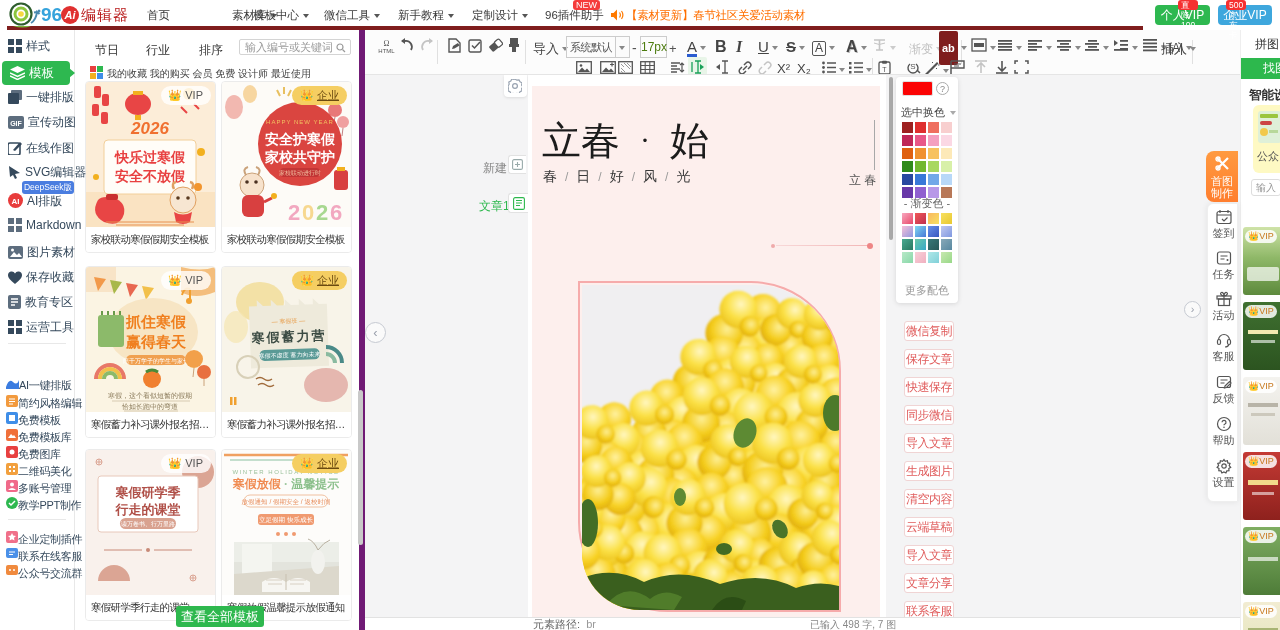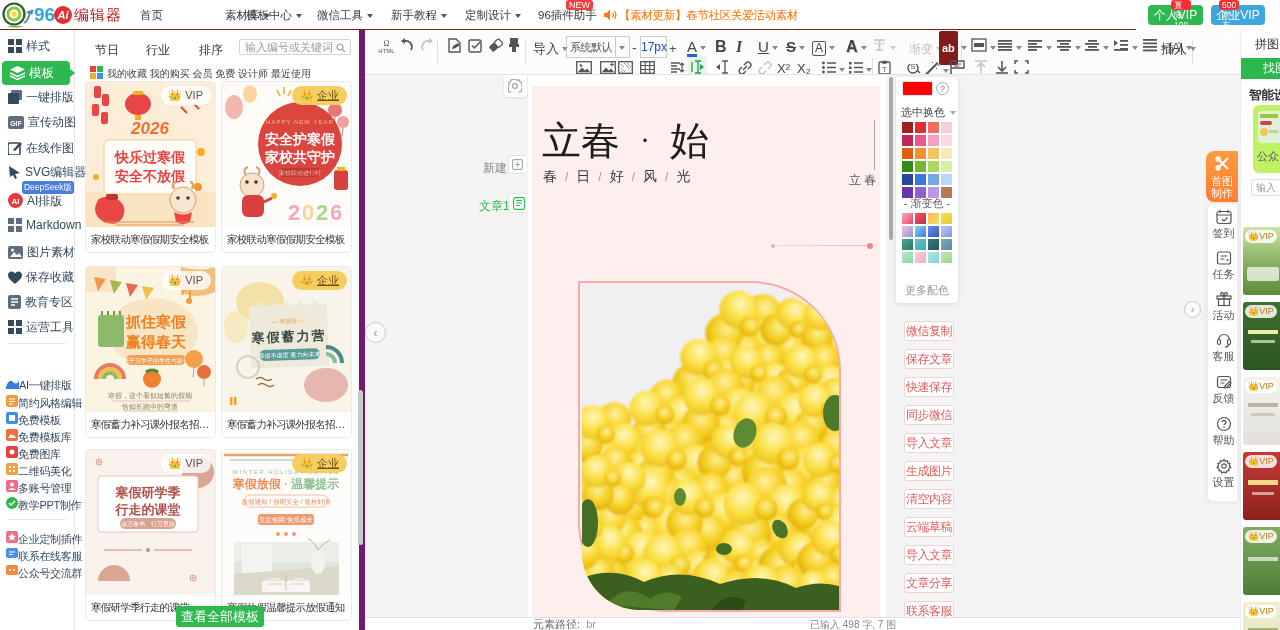--- a/index.html
+++ b/index.html
@@ -1,20 +1,20 @@
 <!DOCTYPE html>
 <html><head>
 <meta charset="utf-8">
 <style>
 * { margin:0; padding:0; box-sizing:border-box; }
 html,body { width:1280px; height:630px; overflow:hidden; font-family:"Liberation Sans",sans-serif; }
 .abs { position:absolute; }
 #app { position:relative; width:1280px; height:630px; background:#fff; }
 
-#topnav { position:absolute; left:0; top:0; width:1136px; height:30px; background:#fff; border-bottom:1px solid #7f1d1d; z-index:30; }
+#topnav { position:absolute; left:7px; top:0; width:1136px; height:30px; background:#fff; border-bottom:4px solid #7f1d1d; z-index:30; }
 .navitem { position:absolute; top:0; height:30px; line-height:30px; font-size:11.5px; color:#3a3a3a; }
 .caret { display:inline-block; width:0; height:0; border-left:3.5px solid transparent; border-right:3.5px solid transparent; border-top:4.5px solid #555; margin-left:4px; vertical-align:1px; }
 
 #lsb { position:absolute; left:0; top:30px; width:75px; height:600px; background:#fff; border-right:1px solid #e8e8e8; z-index:20; }
 .lsb-item { position:absolute; left:8px; font-size:12px; color:#35495c; white-space:nowrap; }
 .lsb-item .ic { display:inline-block; vertical-align:-3px; margin-right:4px; }
 .lsb-sm { position:absolute; left:6px; font-size:11px; letter-spacing:-0.3px; color:#35495c; white-space:nowrap; }
 
 #tpanel { position:absolute; left:75px; top:30px; width:290px; height:600px; background:#fff; border-right:6px solid #701a75; z-index:10; }
 .card { position:absolute; width:131px; background:#fff; border:1px solid #ebebeb; border-radius:4px; overflow:hidden; }
@@ -402,21 +402,21 @@
           </g>
         </svg></span>
     <span class="abs" style="left:143px;top:8px;"><svg width="12" height="15" viewBox="0 0 12 15">
           <path d="M2 0 h8 v6 h-8z" fill="#555"></path>
           <path d="M1 6 h10 v3 h-3 v5 h-4 v-5 h-3z" fill="#555"></path>
         </svg></span>
     <span class="abs" style="left:168px;top:9px;"><span style="font-size:13px;color:#444;">导入</span><i class="tcaret"></i></span>
     <span class="abs" style="left:201px;top:6px;width:50px;height:22px;border:1px solid #ccc;font-size:11px;letter-spacing:-0.5px;color:#555;line-height:21px;text-align:center;white-space:nowrap;overflow:hidden;">系统默认</span>
     <span class="abs" style="left:251px;top:6px;width:14px;height:22px;border:1px solid #ccc;border-left:none;background:#fbfbfb;"><i class="tcaret" style="margin:9px 0 0 3px;"></i></span>
     <span class="abs" style="left:267px;top:9px;"><span style="font-size:14px;color:#555;">-</span></span>
-    <span class="abs" style="left:275px;top:6px;width:27px;height:22px;border:1px solid #ccc;font-size:12px;color:#1d4ed8;line-height:21px;text-align:center;">17px</span>
+    <span class="abs" style="left:275px;top:6px;width:27px;height:22px;border:1px solid #ccc;font-size:12px;color:#4d7c0f;line-height:21px;text-align:center;">17px</span>
     <span class="abs" style="left:304px;top:9px;"><span style="font-size:13px;color:#555;">+</span></span>
     <span class="abs" style="left:322px;top:8px;"><span style="font-size:15px;color:#444;border-bottom:3px solid #2a5cd0;line-height:15px;display:inline-block;">A</span><i class="tcaret"></i></span>
     <span class="abs" style="left:350px;top:8px;"><span style="font-size:16px;color:#444;font-weight:bold;">B</span></span>
     <span class="abs" style="left:371px;top:8px;"><span style="font-size:16px;color:#444;font-style:italic;font-family:'Liberation Serif',serif;font-weight:bold;">I</span></span>
     <span class="abs" style="left:393px;top:8px;"><span style="font-size:15px;color:#444;text-decoration:underline;">U</span><i class="tcaret"></i></span>
     <span class="abs" style="left:421px;top:8px;"><span style="font-size:15px;color:#444;text-decoration:line-through;font-weight:bold;">S</span><i class="tcaret"></i></span>
     <span class="abs" style="left:447px;top:8px;"><span style="font-size:12px;color:#444;border:1.3px solid #555;border-radius:2px;padding:0 2px;line-height:13px;display:inline-block;">A</span><i class="tcaret"></i></span>
     <span class="abs" style="left:481px;top:8px;"><span style="font-size:16px;color:#444;font-weight:bold;text-shadow:1px 1px 0 #bbb;">A</span><i class="tcaret"></i></span>
     <span class="abs" style="left:507px;top:8px;"><svg width="15" height="14" viewBox="0 0 15 14">
           <path d="M2 2 h11 M7.5 2 v10 M4 12 h7" stroke="#c4c4c4" stroke-width="1.6"></path>
@@ -728,21 +728,21 @@
     <div class="btnp" style="top:526px;">联系客服</div>
   </div>
   <div id="statusbar">
     <span class="abs" style="left:168px;top:0px;line-height:13px;">元素路径:&nbsp; <span style="color:#999">br</span></span>
     <span class="abs" style="left:445px;top:0px;color:#888;line-height:13px;font-size:10px;">已输入 498 字, 7 图</span>
   </div>
   <div id="rpanel">
     <span class="abs" style="left:14px;top:6px;font-size:12px;color:#333;white-space:nowrap;">拼图</span>
     <div class="abs" style="left:0;top:28px;width:40px;height:21px;background:#2db84d;color:#fff;font-size:12px;line-height:21px;white-space:nowrap;"><span style="margin-left:22px;">找图</span></div>
     <span class="abs" style="left:8px;top:57px;font-size:12.5px;font-weight:bold;color:#333;white-space:nowrap;">智能设</span>
-    <div class="abs" style="left:12px;top:75px;width:28px;height:68px;background:#bef264;border-radius:6px 0 0 6px;">
+    <div class="abs" style="left:12px;top:75px;width:28px;height:68px;background:#fef9c3;border-radius:6px 0 0 6px;">
       <div class="abs" style="left:5px;top:6px;width:23px;height:32px;background:#dff0d8;border-radius:3px;overflow:hidden;">
         <div class="abs" style="left:2px;top:3px;width:18px;height:4px;background:#9bc53f;border-radius:1px;"></div>
         <div class="abs" style="left:2px;top:10px;width:12px;height:4px;background:#cc4444;border-radius:2px;"></div>
         <div class="abs" style="left:2px;top:17px;width:8px;height:8px;border-radius:50%;background:#f2c94c;"></div>
         <div class="abs" style="left:11px;top:19px;width:9px;height:3px;background:#b8d89a;"></div>
       </div>
       <span class="abs" style="left:4px;top:44px;font-size:11px;color:#555;">公众</span>
     </div>
     <div class="abs" style="left:10px;top:149px;width:30px;height:17px;border:1px solid #ddd;border-radius:3px;background:#fff;font-size:10px;color:#999;line-height:16px;padding-left:4px;">输入</div>
   </div>

